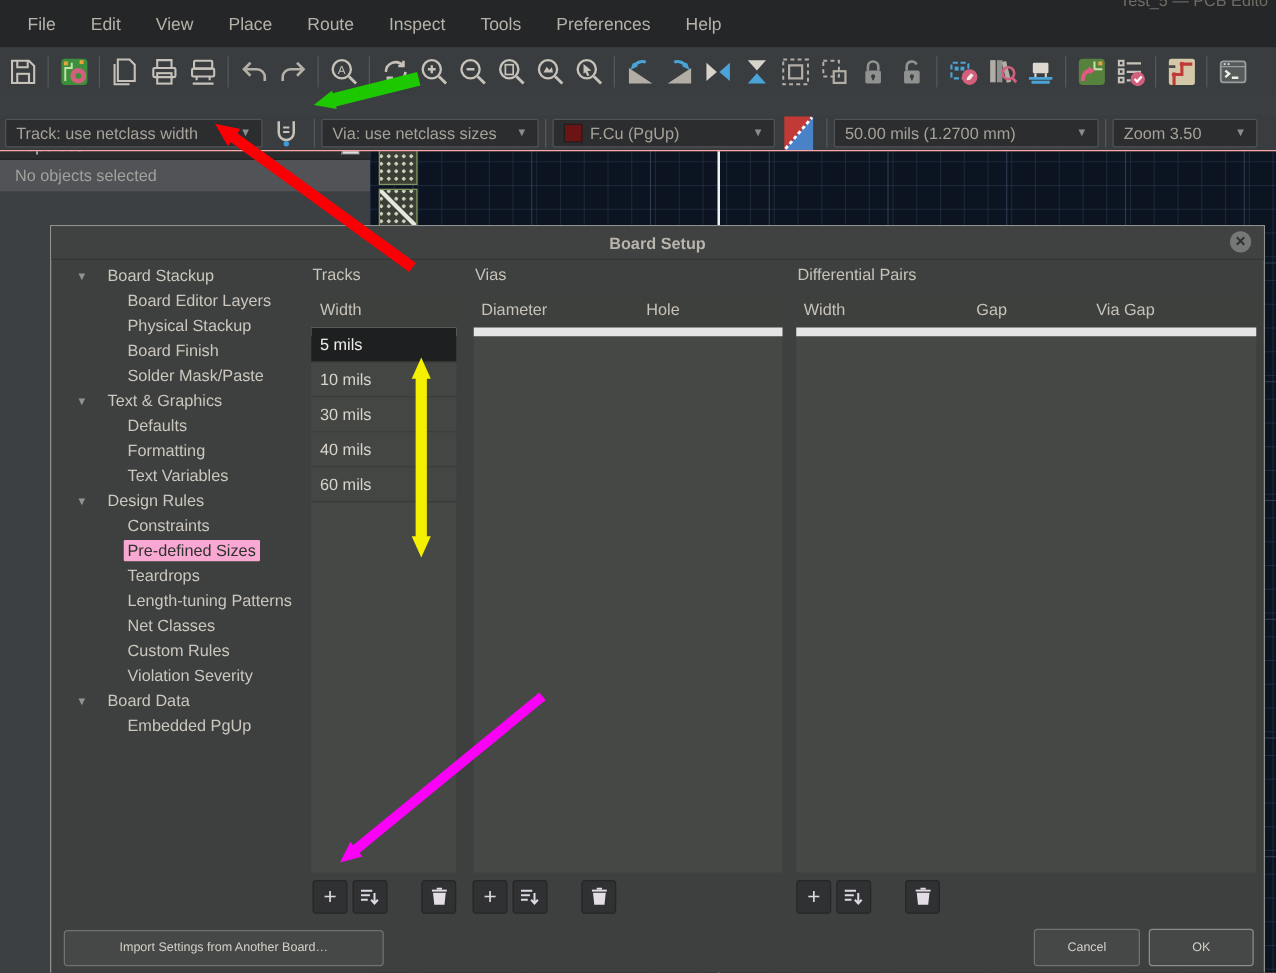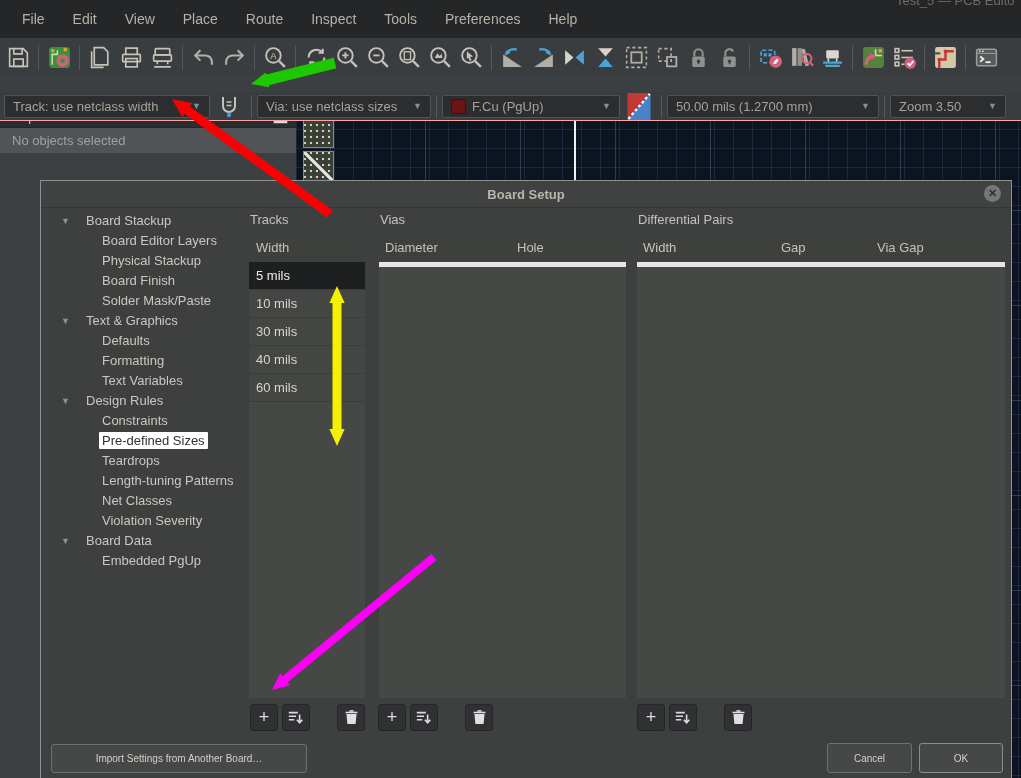--- a/index.html
+++ b/index.html
@@ -59,25 +59,25 @@
              justify-content:center;font-size:13px;font-weight:bold;color:#b9b5ad;position:relative}
   #dlg-close{position:absolute;right:10px;top:4px;width:17px;height:17px;border-radius:50%;background:#757876;
              color:#2f312f;font-size:11px;font-weight:bold;display:flex;align-items:center;justify-content:center}
   
   #tree{position:absolute;left:8px;top:30px;width:196px}
   .ti{height:20px;line-height:20px;font-size:13px;color:#cbc7bf;position:relative;white-space:nowrap}
   .ti .arrow{position:absolute;left:12px;top:0;font-size:9px;color:#90938f}
   .ti.lvl0{padding-left:34px}
   .ti.lvl1{padding-left:50px}
   .ti .lbl{padding:1px 3px;border-radius:1px}
-  .ti.selected .lbl{background:#ffffff;color:#2e322c}
+  .ti.selected .lbl{background:#f9a8d4;color:#2e322c}
   
   .sec-label{position:absolute;top:31px;font-size:13px;color:#c6c2ba}
   .bgrid{position:absolute;top:53px;height:464px;background:#464845}
-  .ghead{position:absolute;left:0;top:0;right:0;height:28px;background:#3e403d;border-bottom:5px solid #e5e5e5}
+  .ghead{position:absolute;left:0;top:0;right:0;height:28px;background:#3e403d;border-bottom:7px solid #e5e5e5}
   .gcol{position:absolute;top:6px;font-size:13px;color:#c6c2ba}
   .grows{position:absolute;left:0;top:28px;right:0}
   .trow{height:27px;line-height:27px;padding-left:7px;font-size:13px;color:#d8d4cc;background:#444643;
         border-bottom:1px solid #3b3d3b}
   .trow.selected{background:#1d1f21;color:#efede9}
   
   .mini{position:absolute;top:523px;width:28px;height:27px;background:#2f3132;border:1px solid #242627;
         border-radius:3px;display:flex;align-items:center;justify-content:center;box-sizing:border-box;
         color:#ded9e2;font-size:18px}
   .mini svg{display:block}
@@ -410,20 +410,21 @@
     <div class="ti lvl0"><span class="arrow">▼</span><span class="lbl">Text &amp; Graphics</span></div>
     <div class="ti lvl1"><span class="lbl">Defaults</span></div>
     <div class="ti lvl1"><span class="lbl">Formatting</span></div>
     <div class="ti lvl1"><span class="lbl">Text Variables</span></div>
     <div class="ti lvl0"><span class="arrow">▼</span><span class="lbl">Design Rules</span></div>
     <div class="ti lvl1"><span class="lbl">Constraints</span></div>
     <div class="ti lvl1 selected"><span class="lbl">Pre-defined Sizes</span></div>
     <div class="ti lvl1"><span class="lbl">Teardrops</span></div>
     <div class="ti lvl1"><span class="lbl">Length-tuning Patterns</span></div>
     <div class="ti lvl1"><span class="lbl">Net Classes</span></div>
+    <div class="ti lvl1"><span class="lbl">Custom Rules</span></div>
     <div class="ti lvl1"><span class="lbl">Violation Severity</span></div>
     <div class="ti lvl0"><span class="arrow">▼</span><span class="lbl">Board Data</span></div>
     <div class="ti lvl1"><span class="lbl">Embedded PgUp</span></div>
   </div>
 
   <div class="sec-label" style="left:209px">Tracks</div>
   <div class="bgrid" style="left:208px;width:116px">
     <div class="ghead">
       <span class="gcol" style="left:7px">Width</span>
     </div>

